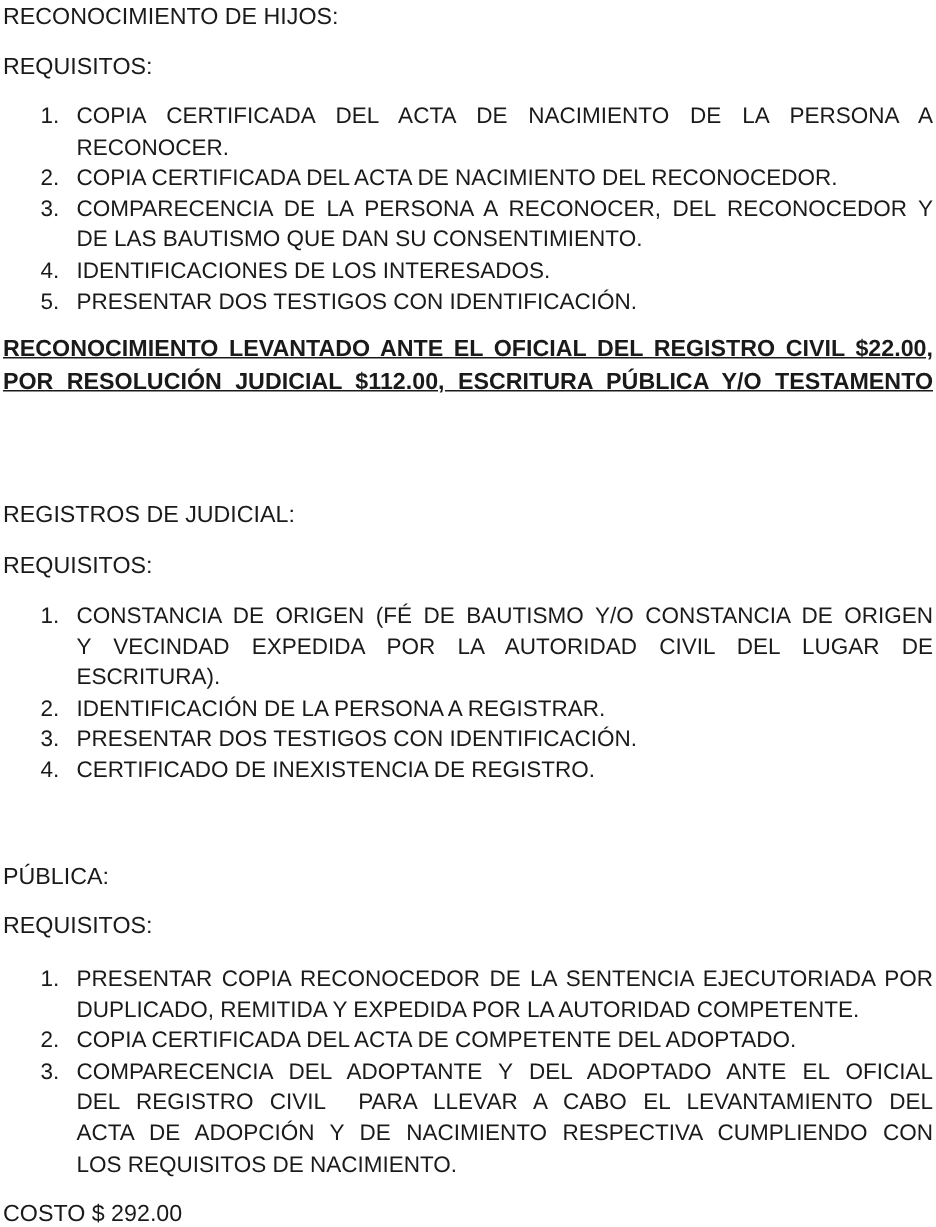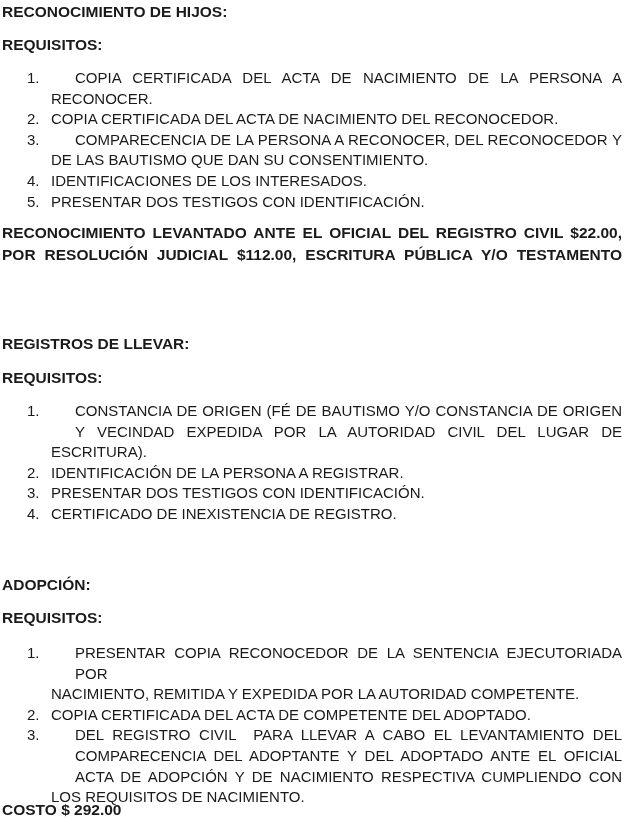--- a/index.html
+++ b/index.html
@@ -2,27 +2,27 @@
 <html><head>
 <meta charset="utf-8">
 <style>
   html, body { margin: 0; padding: 0; background: #ffffff; }
   body {
     width: 624px; height: 818px; overflow: hidden; position: relative;
     font-family: "Liberation Sans", sans-serif; color: #1a1a1a;
     font-size: 15px;
   }
   .page { position: absolute; left: 0; top: 0; width: 624px; }
-  .h { position: absolute; left: 2px; font-weight: bold; font-size: 15.5px; line-height: 20px; white-space: nowrap; }
+  .h { position: absolute; left: 2px; font-weight: normal; font-size: 15.5px; line-height: 20px; white-space: nowrap; }
   .list { position: absolute; left: 0; width: 624px; margin: 0; padding: 0; list-style: none; }
   .li { position: relative; padding-left: 51px; padding-right: 2px; line-height: 20.6px; text-align: justify; font-size: 15px; }
   .li .num { position: absolute; left: 27px; top: 0; }
   .li .txt { display: block; }
-  .justify-last { text-align-last: justify; margin-left: 24px; }
-  .cost { position: absolute; left: 2px; width: 620px; font-weight: bold; font-size: 15.5px; line-height: 22px; text-align: justify; }
+  .justify-last { text-align-last: justify; }
+  .cost { position: absolute; left: 2px; width: 620px; font-weight: bold; font-size: 15.5px; line-height: 22px; text-align: justify; text-decoration: underline; }
   .cost .l { display: block; text-align: justify; text-align-last: justify; white-space: nowrap; }
   .cost .l.last { text-align-last: left; }
 </style>
 </head>
 <body>
 
 <div class="page">
 
   <div class="h" style="top:2px">RECONOCIMIENTO DE HIJOS:</div>
   <div class="h" style="top:35px">REQUISITOS:</div>
@@ -50,21 +50,21 @@
       <span class="num">5.</span>
       <span class="txt">PRESENTAR DOS TESTIGOS CON IDENTIFICACIÓN.</span>
     </div>
   </div>
 
   <div class="cost" style="top:222px">
     <span class="l">RECONOCIMIENTO LEVANTADO ANTE EL OFICIAL DEL REGISTRO CIVIL $22.00,</span>
     <span class="l">POR RESOLUCIÓN JUDICIAL $112.00, ESCRITURA PÚBLICA Y/O TESTAMENTO</span>
   </div>
 
-  <div class="h" style="top:334px">REGISTROS DE LLEVAR:</div>
+  <div class="h" style="top:334px">REGISTROS DE JUDICIAL:</div>
   <div class="h" style="top:368px">REQUISITOS:</div>
 
   <div class="list" style="top:401px">
     <div class="li">
       <span class="num">1.</span>
       <span class="txt justify-last">CONSTANCIA DE ORIGEN (FÉ DE BAUTISMO Y/O CONSTANCIA DE ORIGEN</span>
       <span class="txt justify-last">Y VECINDAD EXPEDIDA POR LA AUTORIDAD CIVIL DEL LUGAR DE</span>
       <span class="txt">ESCRITURA).</span>
     </div>
     <div class="li">
@@ -74,37 +74,37 @@
     <div class="li">
       <span class="num">3.</span>
       <span class="txt">PRESENTAR DOS TESTIGOS CON IDENTIFICACIÓN.</span>
     </div>
     <div class="li">
       <span class="num">4.</span>
       <span class="txt">CERTIFICADO DE INEXISTENCIA DE REGISTRO.</span>
     </div>
   </div>
 
-  <div class="h" style="top:575px">ADOPCIÓN:</div>
+  <div class="h" style="top:575px">PÚBLICA:</div>
   <div class="h" style="top:608px">REQUISITOS:</div>
 
   <div class="list" style="top:643px">
     <div class="li">
       <span class="num">1.</span>
       <span class="txt justify-last">PRESENTAR COPIA RECONOCEDOR DE LA SENTENCIA EJECUTORIADA POR</span>
-      <span class="txt">NACIMIENTO, REMITIDA Y EXPEDIDA POR LA AUTORIDAD COMPETENTE.</span>
+      <span class="txt">DUPLICADO, REMITIDA Y EXPEDIDA POR LA AUTORIDAD COMPETENTE.</span>
     </div>
     <div class="li">
       <span class="num">2.</span>
       <span class="txt">COPIA CERTIFICADA DEL ACTA DE COMPETENTE DEL ADOPTADO.</span>
     </div>
     <div class="li">
       <span class="num">3.</span>
+      <span class="txt justify-last">COMPARECENCIA DEL ADOPTANTE Y DEL ADOPTADO ANTE EL OFICIAL</span>
       <span class="txt justify-last" style="white-space:pre">DEL REGISTRO CIVIL  PARA LLEVAR A CABO EL LEVANTAMIENTO DEL</span>
-      <span class="txt justify-last">COMPARECENCIA DEL ADOPTANTE Y DEL ADOPTADO ANTE EL OFICIAL</span>
       <span class="txt justify-last">ACTA DE ADOPCIÓN Y DE NACIMIENTO RESPECTIVA CUMPLIENDO CON</span>
       <span class="txt">LOS REQUISITOS DE NACIMIENTO.</span>
     </div>
   </div>
 
   <div class="h" style="top:800px">COSTO $ 292.00</div>
 
 </div>
 
 </body></html>

